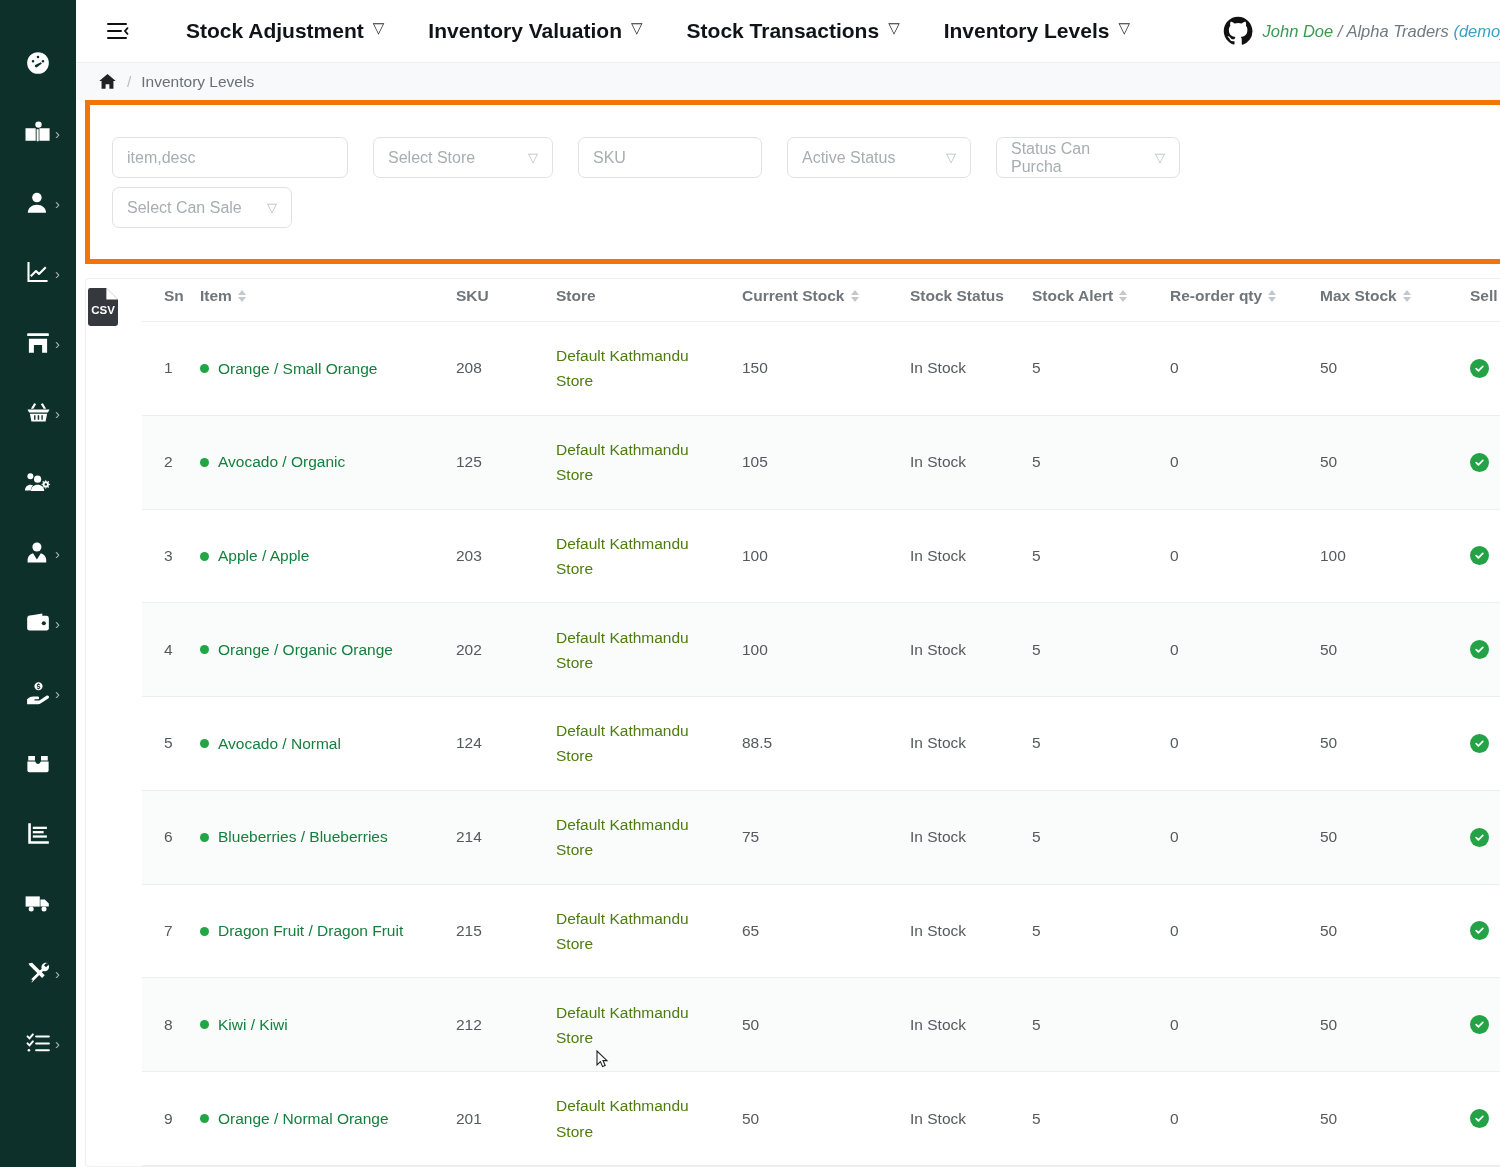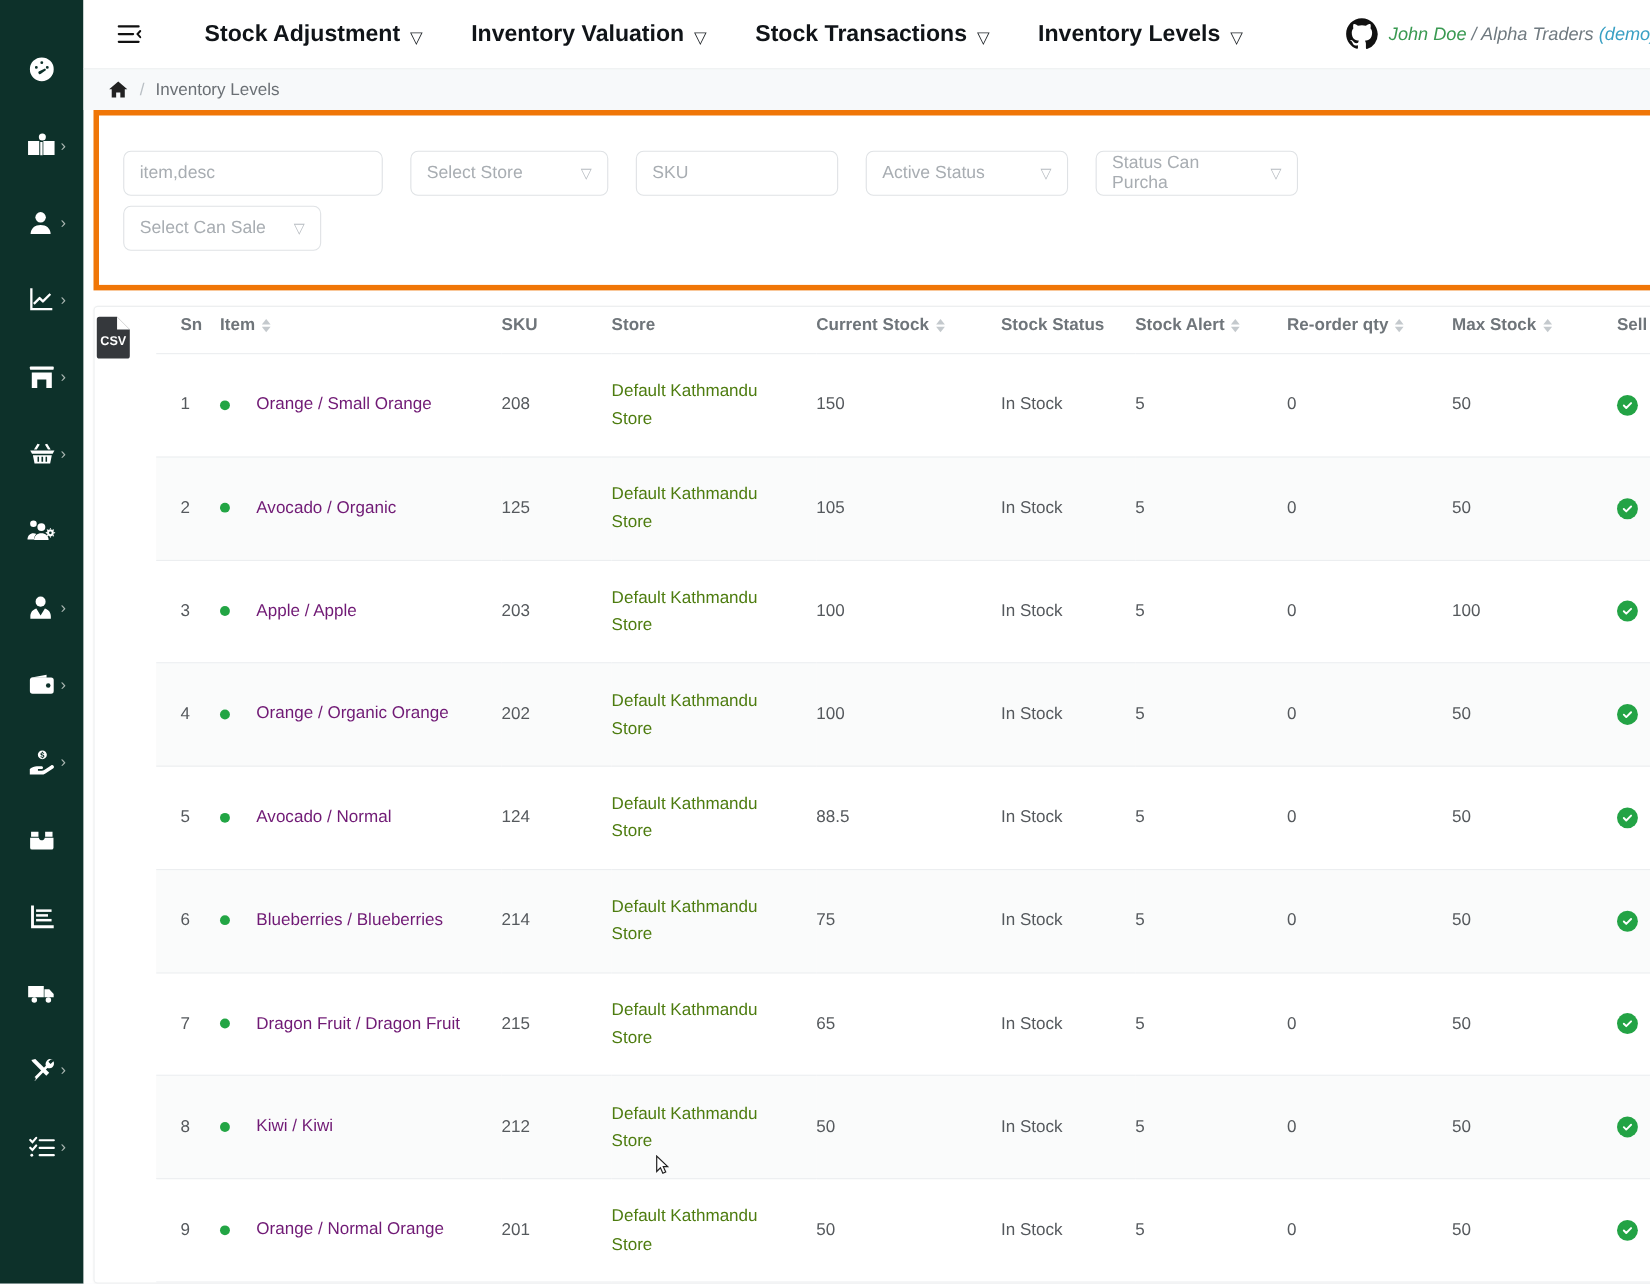--- a/index.html
+++ b/index.html
@@ -36,21 +36,21 @@
   
   .main { flex: 1 1 auto; height:1167px; display:flex; flex-direction:column; background:#ffffff; position:relative;}
 
   
   .topbar {
     height: 62px; background:#fff; display:flex; align-items:center;
     padding: 0 14px 0 22px; gap: 0; flex: 0 0 62px;
   }
   .ham { width: 40px; height:40px; display:flex; align-items:center; justify-content:center; cursor:pointer; margin-right: 26px;}
   .navitem {
-    display:flex; align-items:flex-end; gap: 9px;
+    display:flex; align-items:flex-start; gap: 9px;
     font-size: 21px; font-weight: 700; color:#101418;
     padding: 0 22px; cursor: pointer; white-space: nowrap;
   }
   .navitem .cv { font-size: 15px; font-weight: 400; color:#1f2428; }
   .userblock { margin-left: auto; display:flex; align-items:center; gap:10px; padding-right:8px; cursor:pointer;font-style:italic;}
   .user-text { font-size: 16.5px; white-space: nowrap; }
   .user-name { color:#3a9a52; }
   .user-sep { color:#707a80; }
   .user-org { color:#707a80; }
   .user-demo { color:#3aa0c4; }
@@ -124,21 +124,21 @@
   .c-item { width: 256px; }
   .c-sku  { width: 100px; }
   .c-store{ width: 186px; padding-right: 26px !important;}
   .c-cur  { width: 168px; }
   .c-stat { width: 122px; }
   .c-alert{ width: 138px; }
   .c-reorder{ width: 150px; }
   .c-max  { width: 150px; }
   .c-sell { width: 70px; }
   th.c-sn { padding-left: 22px !important; }
-  .itemlink { color:#701a75; display:inline-flex; align-items:center; gap:24px; cursor:pointer;}
+  .itemlink { color:#15803d; display:inline-flex; align-items:center; gap:9px; cursor:pointer;}
   .dot { width:9px; height:9px; border-radius:50%; background:#22a544; display:inline-block; flex:0 0 9px;}
   .storecell { line-height: 1.62; color:#4d7c0f; }
   .check { width:19px; height:19px; border-radius:50%; background:#23a345; display:flex; align-items:center; justify-content:center;}
   .check svg { display:block; }
   .sortico { display:inline-flex; flex-direction:column; gap:2px; }
   .sortico span { display:block; width:0; height:0; border-left:4.5px solid transparent; border-right:4.5px solid transparent; }
   .sortico .up { border-bottom:5px solid #c4c9cd; }
   .sortico .dn { border-top:5px solid #c4c9cd; }
   .cursor-arrow { position:absolute; left: 520px; top: 1050px; pointer-events:none; }
 </style>

